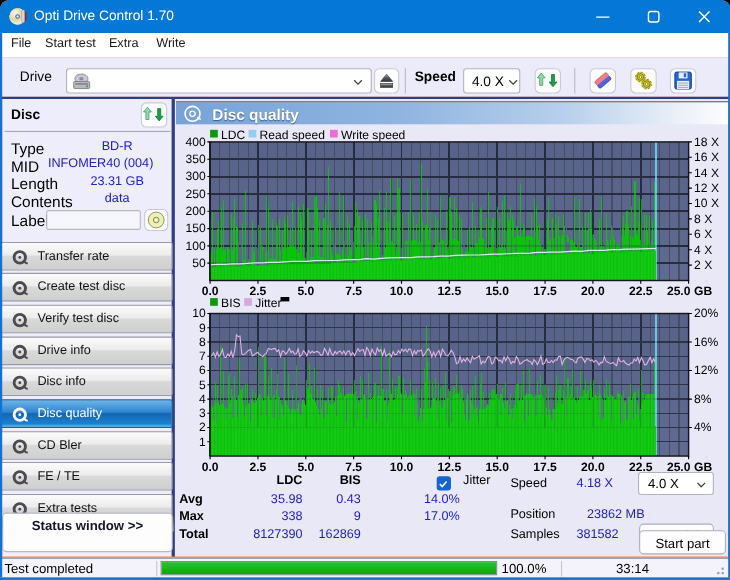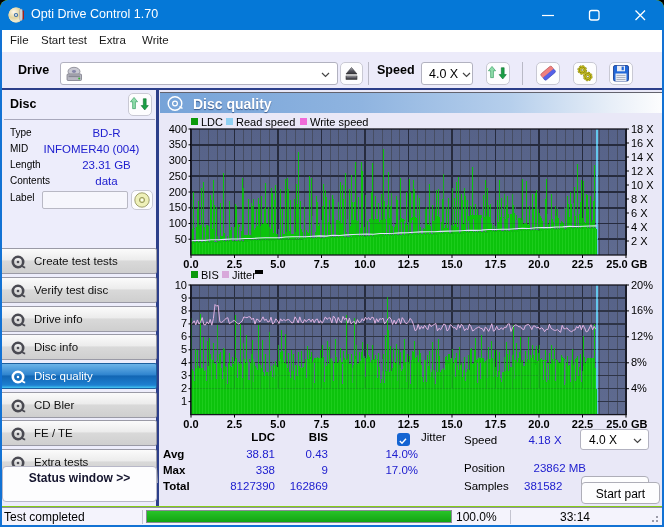--- a/index.html
+++ b/index.html
@@ -1,36 +1,36 @@
 <!DOCTYPE html>
 <html><head>
 <meta charset="utf-8">
 <style>
 *{margin:0;padding:0;box-sizing:border-box}
 html,body{width:664px;height:527px;background:#000;overflow:hidden;
   font-family:"Liberation Sans",sans-serif;}
 #win{position:absolute;left:0;top:0;width:664px;height:527px;
-  border-radius:8px 8px 0 0;background:#84cc16;overflow:hidden;}
+  border-radius:8px 8px 0 0;background:#f97316;overflow:hidden;}
 .abs{position:absolute}
 
 #title{left:0;top:0;width:664px;height:30px;background:#0578d7;border-radius:8px 8px 0 0;}
 #title .txt{left:31px;top:7px;font-size:12.5px;color:#fff;}
 
 #menu{left:0;top:30px;width:664px;height:22px;background:#fff;}
 .mi{top:4px;font-size:11.5px;color:#1a1a1a}
 
 #tbar{left:0;top:52px;width:664px;height:36px;background:#ecebfa;}
 #tbsep{left:0;top:88px;width:664px;height:2px;background:#2c3f8a}
 .btn{background:#fdfdfe;border:1px solid #c9c9d4;border-radius:5px}
 .sep{width:1px;background:#b9b9c6}
 .combo{background:#fff;border:1px solid #b2b2c0;border-radius:3px}
 .chev{width:9px;height:6px}
 
 #lpanel{left:2px;top:90px;width:156px;height:416px;background:#ededfb}
-.lbl{font-size:10px;color:#000}
+.lbl{font-size:14px;color:#000}
 .val{font-size:11.5px;color:#2020cf;text-align:center}
 .sbtn{left:0px;width:157px;height:26px;border:1px solid #9a9aa6;border-radius:2px;
   background:linear-gradient(#fbfbfb,#ececec 45%,#d9d9d9 50%,#cfcfcf);}
 .sbtn .t{position:absolute;left:33px;top:6px;font-size:11.5px;color:#111}
 .sbtn.sel{background:linear-gradient(#6cb4e8,#2f84cf 45%,#1266b4 50%,#1d7fd0 88%,#45c6f2);border-color:#1c5f9e}
 .sbtn.sel .t{color:#fff}
 .dicon{position:absolute;left:10px;top:5px;width:16px;height:16px}
 
 #main{left:159px;top:90px;width:503px;height:416px;background:#e9e8f7}
 #chead{left:160px;top:92px;width:502px;height:21px;border-top:1px solid #63636e;
@@ -80,21 +80,21 @@
  </div>
 
  <div class="abs" id="menu">
   <div class="abs mi" style="left:10px">File</div>
   <div class="abs mi" style="left:41px">Start test</div>
   <div class="abs mi" style="left:99px">Extra</div>
   <div class="abs mi" style="left:142px">Write</div>
  </div>
 
  <div class="abs" id="tbar">
-  <div class="abs" style="left:18px;top:11px;font-size:12.5px;font-weight:bold">Drive</div>
+  <div class="abs" style="left:18px;top:11px;font-size:12.5px;font-weight:normal">Drive</div>
   <div class="abs combo" style="left:60px;top:10px;width:278px;height:23px">
    <svg class="abs" style="left:5px;top:3px" width="18" height="16" viewBox="0 0 18 16">
     <ellipse cx="8" cy="5.5" rx="6" ry="4.2" fill="#c9c9d2" stroke="#7a7a85" stroke-width=".7"></ellipse>
     <ellipse cx="8" cy="5.5" rx="2" ry="1.4" fill="#8888aa"></ellipse>
     <rect x="1" y="8" width="14.5" height="6.5" rx="1" fill="#b8b8c2" stroke="#70707c" stroke-width=".7"></rect>
     <rect x="2.5" y="9.5" width="11.5" height="1.6" fill="#888894"></rect>
     <circle cx="13.2" cy="12.6" r="1" fill="#30b030"></circle>
    </svg>
    <svg class="abs chev" style="left:260px;top:9px" viewBox="0 0 9 6">
           <path d="M1 1l3.5 3.5L8 1" stroke="#444" stroke-width="1.2" fill="none"></path>
@@ -181,27 +181,35 @@
     <div class="abs val" style="left:60px;top:175px;width:93px">data</div>
  <div class="abs lbl" style="left:10px;top:192px">Label</div>
  <div class="abs" style="left:42px;top:191px;width:86px;height:18px;background:#f6f6fc;border:1px solid #b8b8c4;border-radius:2px"></div>
  <div class="abs btn" style="left:131px;top:190px;width:22px;height:20px">
   <svg width="20" height="18" viewBox="0 0 20 18">
    <circle cx="10" cy="9" r="7.2" fill="#eef0b8" stroke="#8a8a50" stroke-width=".8"></circle>
    <circle cx="10" cy="9" r="2.6" fill="#d8dca0" stroke="#8a8a50" stroke-width=".8"></circle>
    <circle cx="10" cy="9" r="1.2" fill="#fdfdf2"></circle>
   </svg>
  </div>
+ <div class="abs sbtn" style="top:219.8px">
+      <svg class="dicon" width="16" height="16" viewBox="0 0 16 16">
+        <circle cx="7" cy="8" r="5.2" fill="none" stroke="#4a4a52" stroke-width="2.6"></circle>
+        <circle cx="7" cy="8" r="1.3" fill="#4a4a52"></circle>
+        <path d="M11 11.8a4.8 4.8 0 0 0 3.2 1.8" stroke="#4a4a52" stroke-width="1.8" fill="none"></path>
+      </svg>
+      <div class="t">Transfer rate</div>
+    </div>
  <div class="abs sbtn" style="top:248.4px">
       <svg class="dicon" width="16" height="16" viewBox="0 0 16 16">
         <circle cx="7" cy="8" r="5.2" fill="none" stroke="#4a4a52" stroke-width="2.6"></circle>
         <circle cx="7" cy="8" r="1.3" fill="#4a4a52"></circle>
         <path d="M11 11.8a4.8 4.8 0 0 0 3.2 1.8" stroke="#4a4a52" stroke-width="1.8" fill="none"></path>
       </svg>
-      <div class="t">Create test tests</div>
+      <div class="t">Create test disc</div>
     </div>
  <div class="abs sbtn" style="top:277px">
       <svg class="dicon" width="16" height="16" viewBox="0 0 16 16">
         <circle cx="7" cy="8" r="5.2" fill="none" stroke="#4a4a52" stroke-width="2.6"></circle>
         <circle cx="7" cy="8" r="1.3" fill="#4a4a52"></circle>
         <path d="M11 11.8a4.8 4.8 0 0 0 3.2 1.8" stroke="#4a4a52" stroke-width="1.8" fill="none"></path>
       </svg>
       <div class="t">Verify test disc</div>
     </div>
  <div class="abs sbtn" style="top:305.6px">
@@ -408,32 +416,32 @@
 
  <div class="abs sh" style="left:225px;top:431px;width:50px;text-align:right">LDC</div>
  <div class="abs sh" style="left:280px;top:431px;width:48px;text-align:right">BIS</div>
  <div class="abs" style="left:397px;top:433px;width:13px;height:13px;background:#1464d2;border-radius:3px">
   <svg width="12" height="12" viewBox="0 0 12 12">
         <path d="M2.8 6l2.2 2.3 4-4.6" stroke="#fff" stroke-width="1.4" fill="none"></path>
       </svg>
  </div>
  <div class="abs slab" style="left:421px;top:431px">Jitter</div>
  <div class="abs sh" style="left:163px;top:448px">Avg</div>
- <div class="abs sv" style="left:205px;top:448px;width:70px">38.81</div>
+ <div class="abs sv" style="left:205px;top:448px;width:70px">35.98</div>
  <div class="abs sv" style="left:280px;top:448px;width:48px">0.43</div>
  <div class="abs sv" style="left:358px;top:448px;width:60px">14.0%</div>
  <div class="abs sh" style="left:163px;top:464px">Max</div>
  <div class="abs sv" style="left:205px;top:464px;width:70px">338</div>
  <div class="abs sv" style="left:280px;top:464px;width:48px">9</div>
  <div class="abs sv" style="left:358px;top:464px;width:60px">17.0%</div>
  <div class="abs sh" style="left:163px;top:480px">Total</div>
  <div class="abs sv" style="left:205px;top:480px;width:70px">8127390</div>
  <div class="abs sv" style="left:280px;top:480px;width:48px">162869</div>
  <div class="abs slab" style="left:464px;top:434px">Speed</div>
- <div class="abs sv" style="left:524px;top:434px;width:42px;text-align:center">4.18 X</div>
+ <div class="abs sv" style="left:524px;top:434px;width:42px;text-align:left">4.18 X</div>
  <div class="abs combo" style="left:580px;top:429px;width:69px;height:21px">
   <div class="abs" style="left:8px;top:3px;font-size:12px">4.0 X</div>
   <svg class="abs chev" style="left:52px;top:8px" viewBox="0 0 9 6">
         <path d="M1 1l3.5 3.5L8 1" stroke="#444" stroke-width="1.2" fill="none"></path>
       </svg>
  </div>
  <div class="abs slab" style="left:464px;top:462px">Position</div>
  <div class="abs sv" style="left:524px;top:462px;width:62px;text-align:right">23862 MB</div>
  <div class="abs slab" style="left:464px;top:480px">Samples</div>
  <div class="abs sv" style="left:524px;top:480px;width:62px;text-align:left">381582</div>

